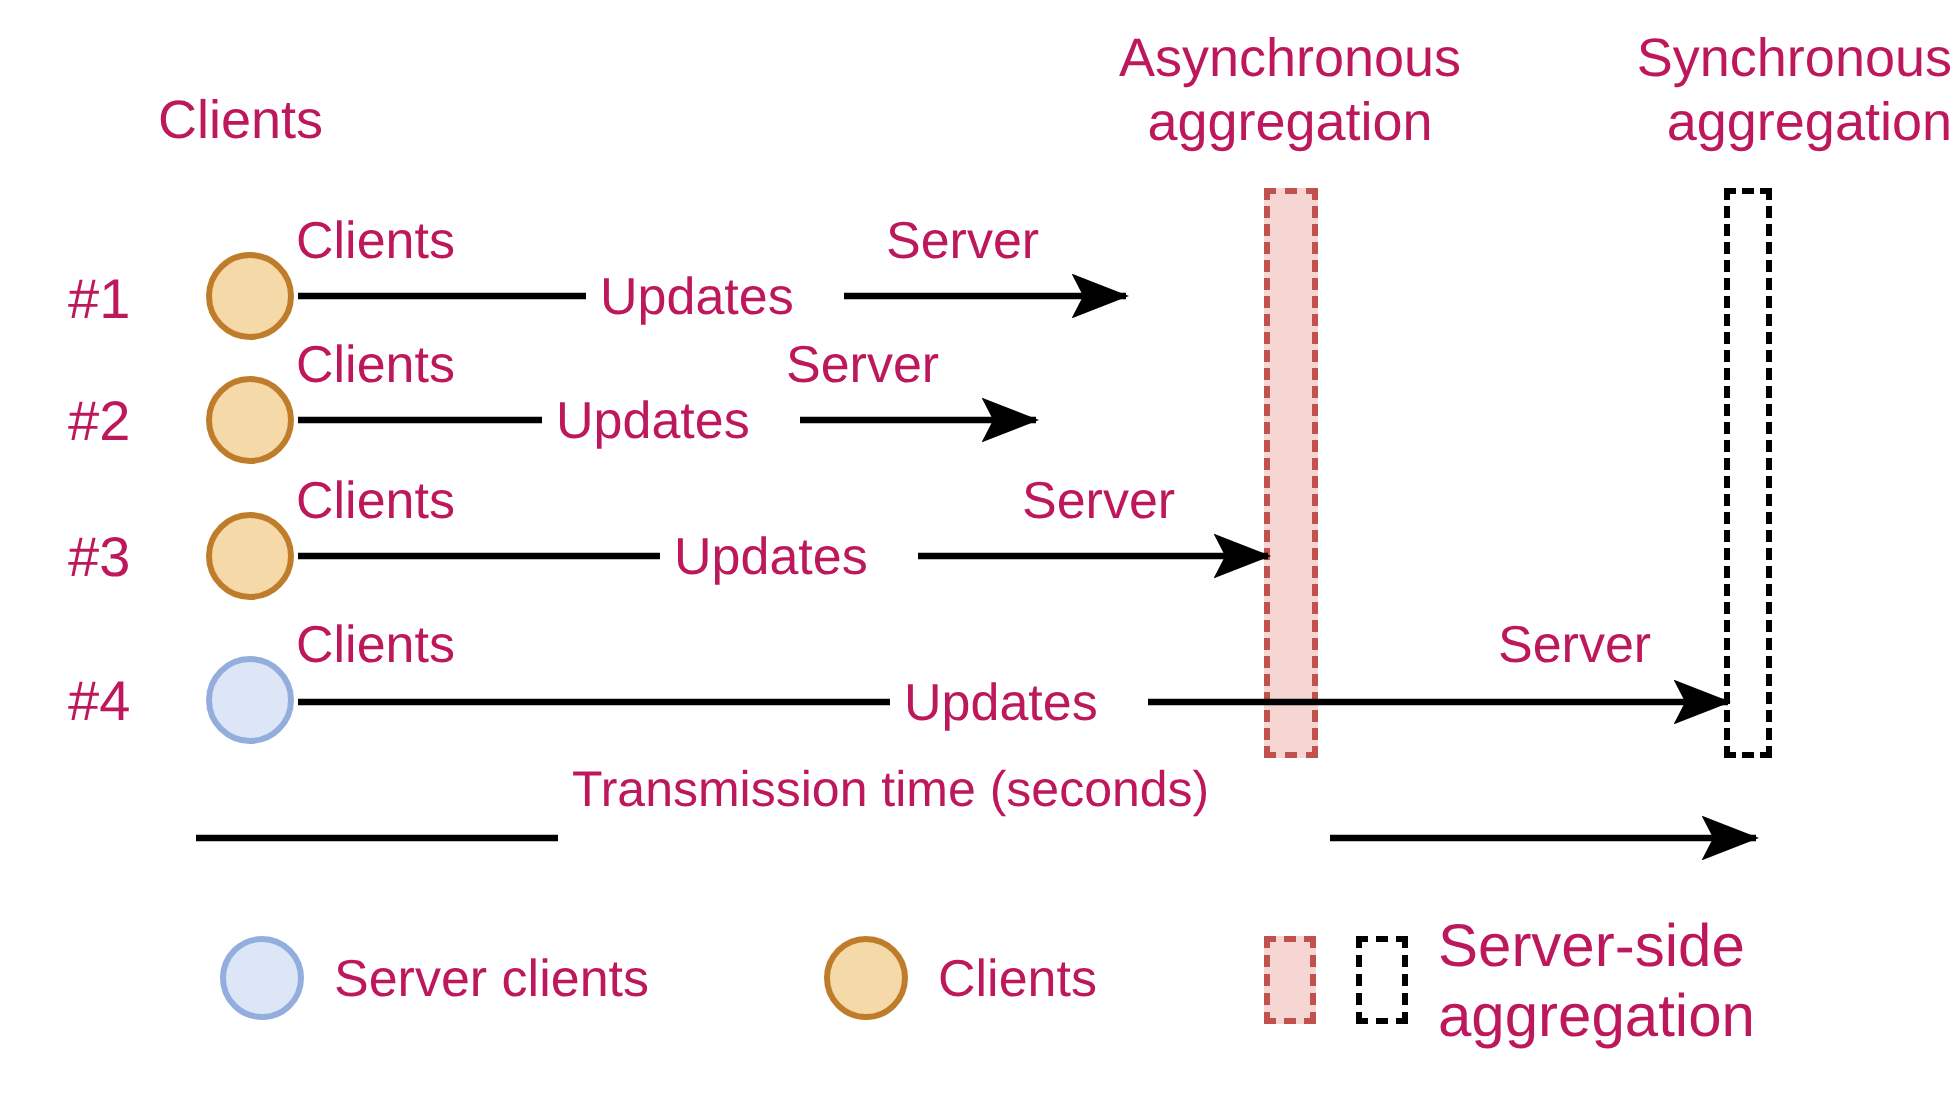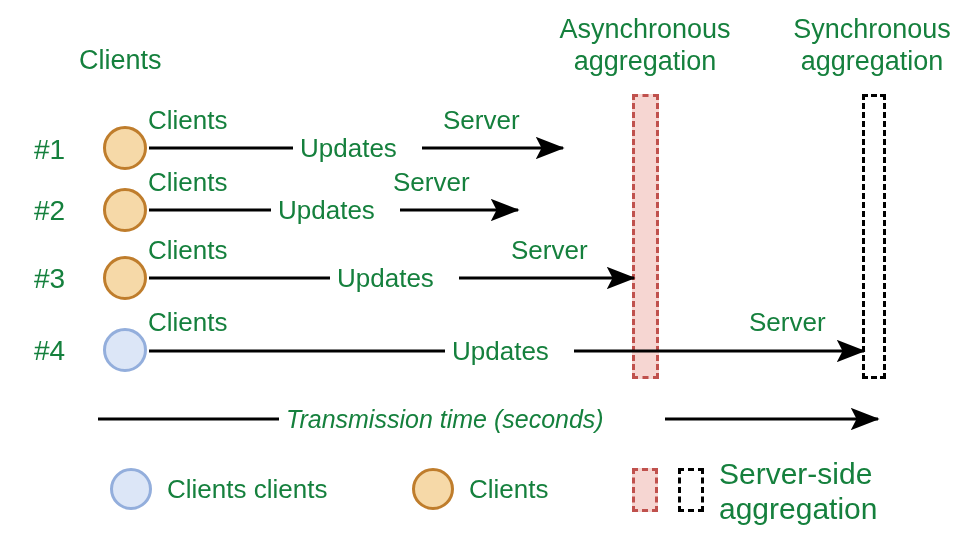--- a/index.html
+++ b/index.html
@@ -15,21 +15,21 @@
     position: relative;
     width: 976px;
     height: 554px;
     background: #ffffff;
     overflow: hidden;
   }
   .lbl {
     position: absolute;
     white-space: nowrap;
     line-height: 1.1;
-    color: #15803d;
+    color: #be185d;
   }
   .hdr {
     font-size: 27px;
     text-align: center;
     line-height: 1.18;
   }
   .clients-title {
     font-size: 27px;
   }
   .rownum {
@@ -70,21 +70,21 @@
 </head>
 <body>
 
 <div id="stage">
 
   <div class="lbl hdr" style="left:540px; top:14px; width:210px;">
     <div>Asynchronous</div>
     <div>aggregation</div>
   </div>
 
-  <div class="lbl hdr" style="left:768px; top:14px; width:208px;">
+  <div class="lbl hdr" style="left:768px; top:14px; width:208px;text-align:right;">
     <div>Synchronous</div>
     <div>aggregation</div>
   </div>
 
   <div class="lbl clients-title" style="left:79px; top:46px;">Clients</div>
 
   <div class="box" id="async-box" style="left:632px; top:94px; width:27px; height:285px;
               background:#F6D6D2; border:3px dashed #C0514D;"></div>
 
   <div class="box" id="sync-box" style="left:862px; top:94px; width:24px; height:285px;
@@ -113,25 +113,25 @@
   <div class="lbl edge-lbl" style="left:393px; top:168px;">Server</div>
 
   <div class="lbl edge-lbl" style="left:148px; top:236px;">Clients</div>
   <div class="lbl edge-lbl" style="left:337px; top:264px;">Updates</div>
   <div class="lbl edge-lbl" style="left:511px; top:236px;">Server</div>
 
   <div class="lbl edge-lbl" style="left:148px; top:308px;">Clients</div>
   <div class="lbl edge-lbl" style="left:452px; top:337px;">Updates</div>
   <div class="lbl edge-lbl" style="left:749px; top:308px;">Server</div>
 
-  <div class="lbl axis-lbl" style="left:286px; top:406px;font-style:italic;">Transmission time (seconds)</div>
+  <div class="lbl axis-lbl" style="left:286px; top:382px;">Transmission time (seconds)</div>
 
   <div class="circle" style="left:110px; top:468px; width:42px; height:42px;
        background:#DCE6F7; border:3px solid #93AEDC;"></div>
-  <div class="lbl legend-lbl" style="left:167px; top:475px;">Clients clients</div>
+  <div class="lbl legend-lbl" style="left:167px; top:475px;">Server clients</div>
 
   <div class="circle" style="left:412px; top:468px; width:42px; height:42px;
        background:#F6D9A8; border:3px solid #BF7D2C;"></div>
   <div class="lbl legend-lbl" style="left:469px; top:475px;">Clients</div>
 
   <div class="box" style="left:632px; top:468px; width:26px; height:44px;
        background:#F6D6D2; border:3px dashed #C0514D;"></div>
   <div class="box" style="left:678px; top:468px; width:26px; height:44px;
        background:transparent; border:3px dashed #000000;"></div>
   <div class="lbl legend-lbl2" style="left:719px; top:456px;">

